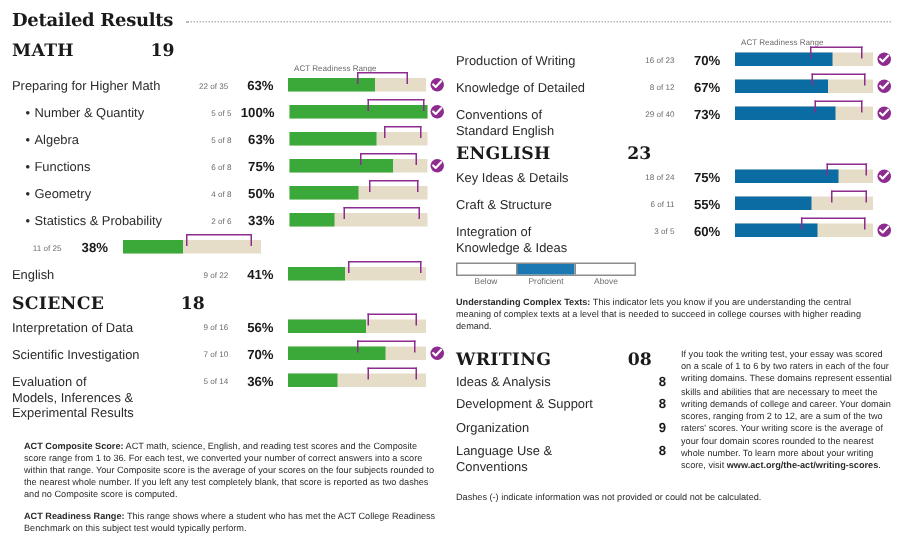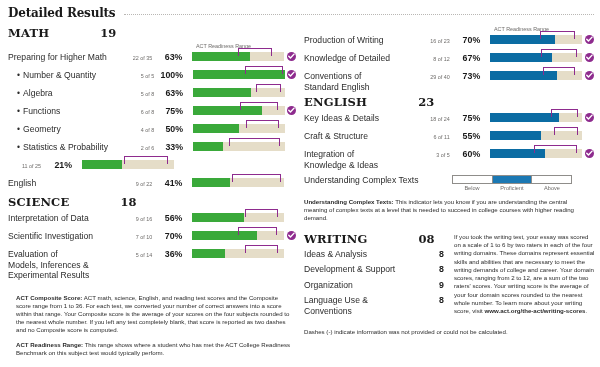--- a/index.html
+++ b/index.html
@@ -233,21 +233,21 @@
                     <div class="bar-fill green" style="width: 33%;"></div>
                     <div class="bracket" style="left: 39%; width: 56%;"></div>
                   </div>
                 </div>
                 <div class="r-check">
                   <span class="chk-empty"></span>
                 </div>
               </div>
               <div class="row">
                 <div class="r-frac">11 of 25</div>
-                <div class="r-pct">21%</div>
+                <div class="r-pct">38%</div>
                 <div class="r-bar-wrap">
                   <div class="bar-track">
                     <div class="bar-fill green" style="width: 44%;"></div>
                     <div class="bracket" style="left: 46%; width: 48%;"></div>
                   </div>
                 </div>
                 <div class="r-check">
                   <span class="chk-empty"></span>
                 </div>
               </div>
@@ -448,21 +448,20 @@
                   <svg width="7" height="6.6" viewBox="0 0 7 7">
                     <path d="M0.6 3.5 L2.4 5.3 L6.2 1.2" stroke="#ffffff" stroke-width="1.5" fill="none" stroke-linecap="round" stroke-linejoin="round"></path>
                   </svg>
                 </span>
               </div>
             </div>
           </div>
         </div>
 
       <div class="uct-row">
-        <div class="uct-label">Understanding Complex Texts</div>
         <div class="uct-ind">
           <div class="uct-bar" id="uct-bar">
               <div class="uct-seg"></div>
               <div class="uct-seg on"></div>
               <div class="uct-seg"></div>
             </div>
           <div class="uct-ticks" id="uct-ticks">
               <span>Below</span>
               <span>Proficient</span>
               <span>Above</span>

